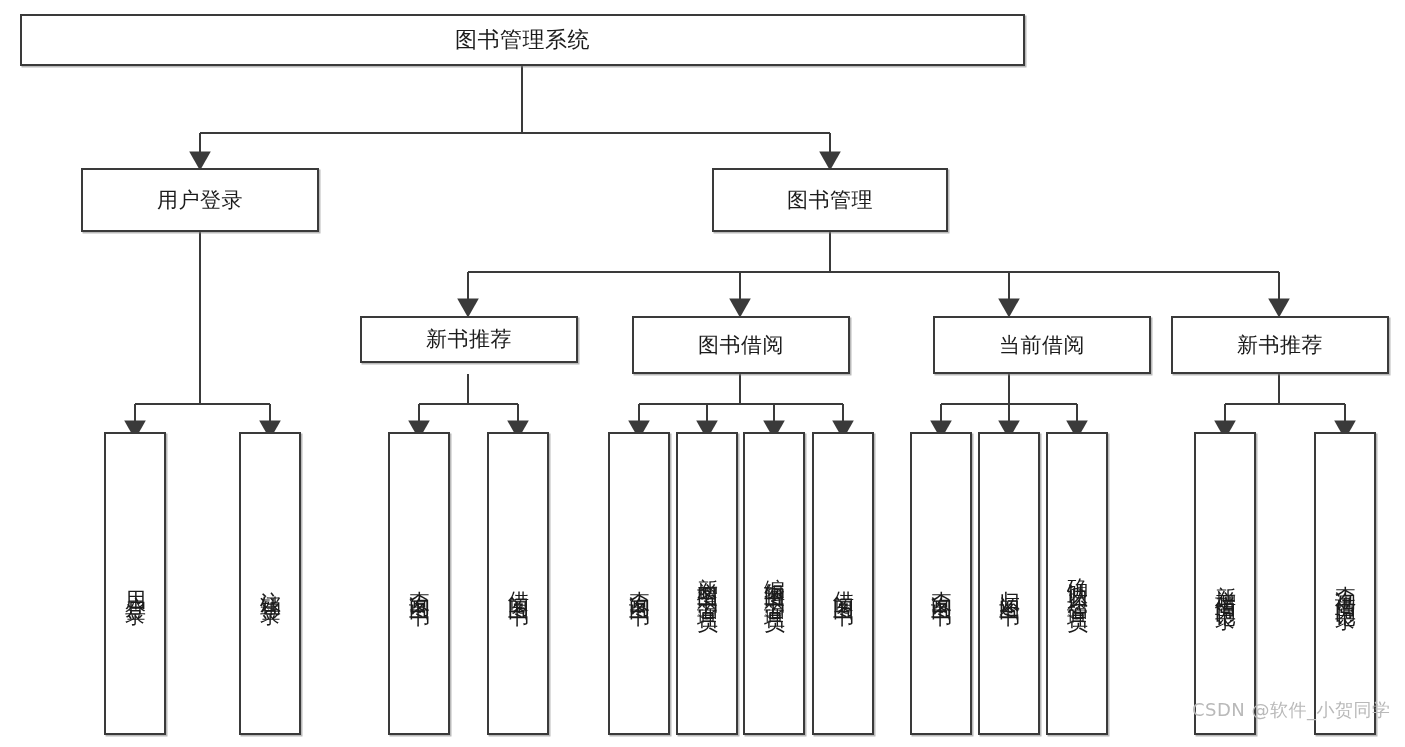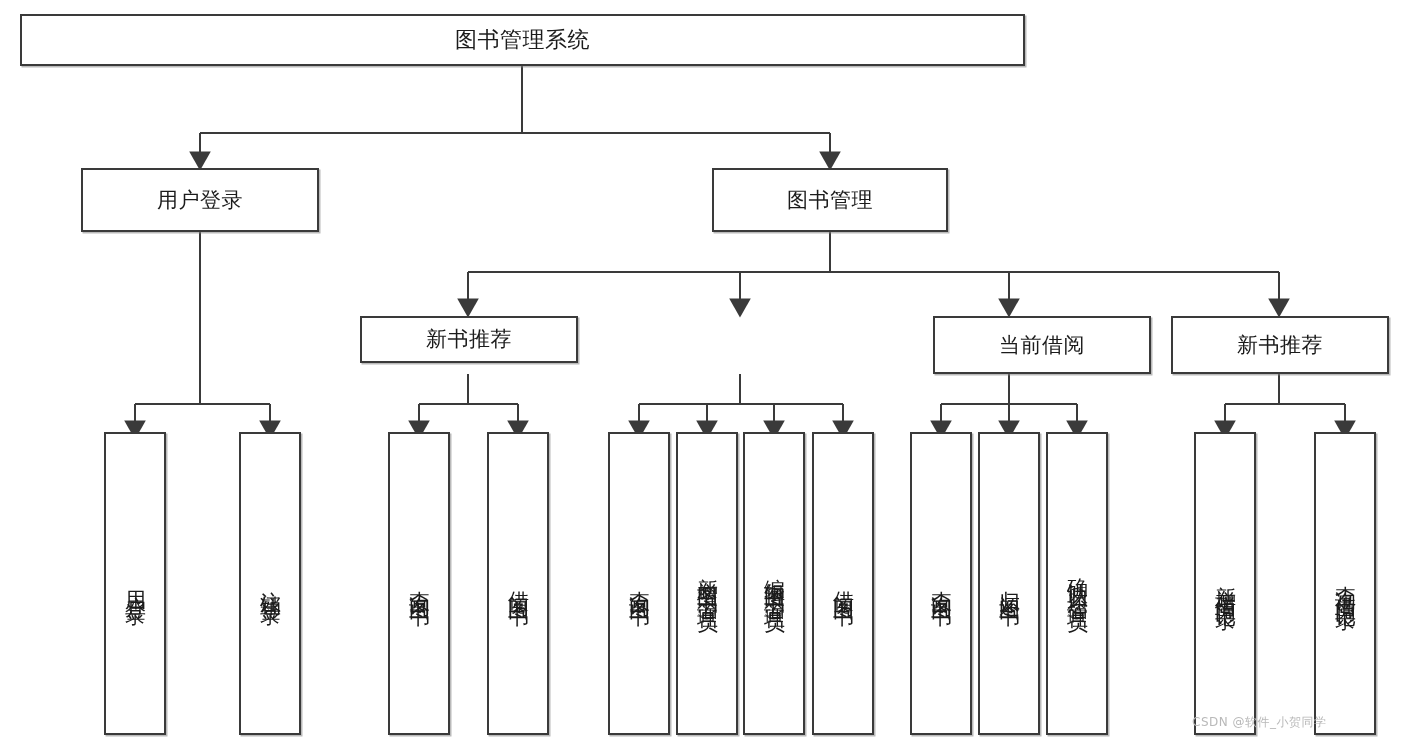--- a/index.html
+++ b/index.html
@@ -47,22 +47,22 @@
     writing-mode: vertical-rl;
     text-orientation: upright;
     letter-spacing: 5px;
     line-height: 1;
     font-size: 21px;
   }
   .node-box.root .node-label { font-size: 22px; }
   .watermark {
     position: absolute;
     left: 1192px;
-    top: 714px;
-    font-size: 12px;
+    top: 698px;
+    font-size: 18px;
     color: #b9b9b9;
     letter-spacing: 0.5px;
     white-space: nowrap;
     pointer-events: none;
   }
 </style>
 </head>
 <body>
 
 <div id="diagram-root">
@@ -125,20 +125,23 @@
   <div class="node-box" style="left:81px; top:168px; width:238px; height:64px;">
     <span class="node-label">用户登录</span>
   </div>
   <div class="node-box" style="left:712px; top:168px; width:236px; height:64px;justify-content:center;">
     <span class="node-label">图书管理</span>
   </div>
 
   <div class="node-box" style="left:360px; top:316px; width:218px; height:47px;">
     <span class="node-label">新书推荐</span>
   </div>
+  <div class="node-box" style="left:632px; top:316px; width:218px; height:58px;">
+    <span class="node-label">图书借阅</span>
+  </div>
   <div class="node-box" style="left:901px; top:316px; width:218px; height:58px;margin-left:32px;">
     <span class="node-label">当前借阅</span>
   </div>
   <div class="node-box" style="left:1171px; top:316px; width:218px; height:58px;">
     <span class="node-label">新书推荐</span>
   </div>
 
   <div class="node-box vertical" style="left:104px; top:432px; width:62px; height:303px;">
     <span class="node-label">用户登录</span>
   </div>

